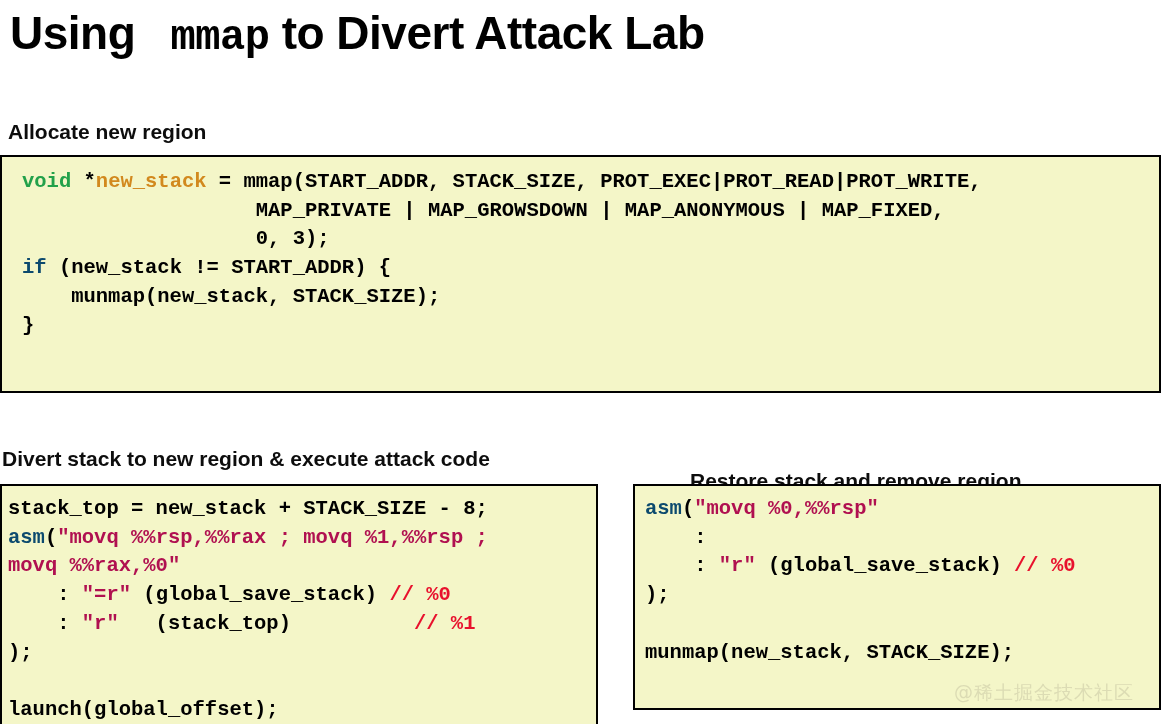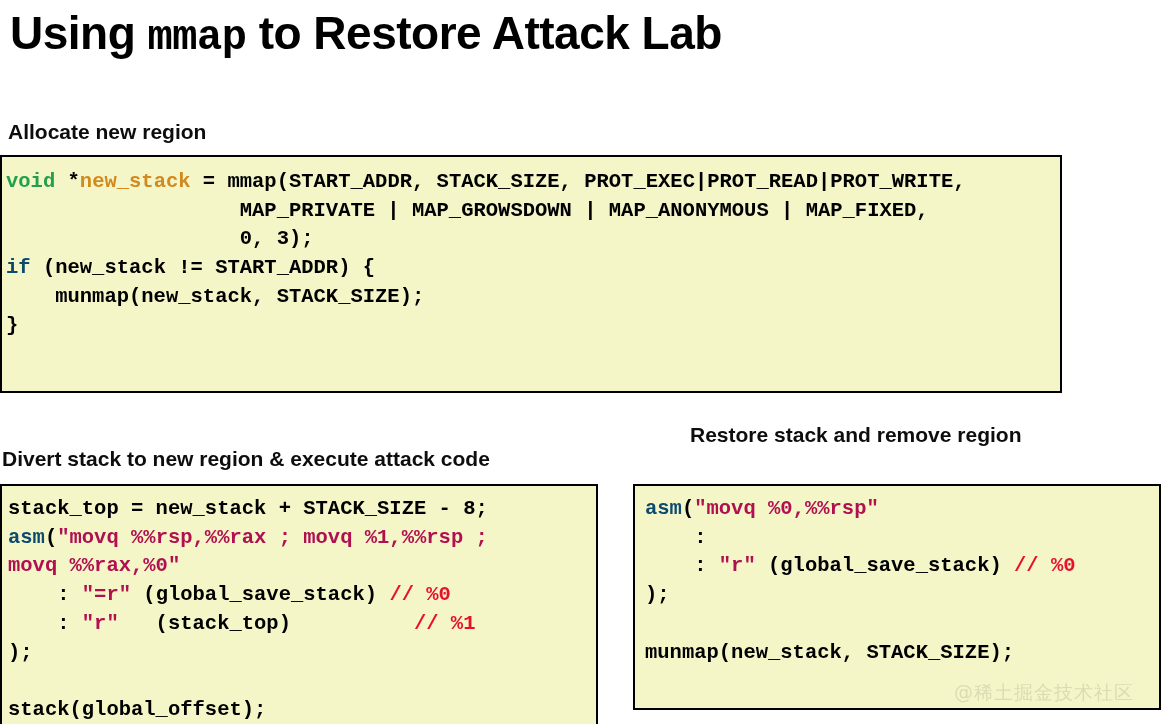--- a/index.html
+++ b/index.html
@@ -23,50 +23,51 @@
     font-size: 46px;
     font-weight: bold;
     color: #000000;
     letter-spacing: -0.5px;
     white-space: nowrap;
   }
   #slide-title .mono {
     font-family: "Liberation Mono", "DejaVu Sans Mono", monospace;
     font-weight: bold;
     font-size: 42px;
+    margin-left: 23px;
   }
 
   
   .section-heading {
     position: absolute;
     font-size: 21px;
     font-weight: bold;
     color: #0d0d0d;
     white-space: nowrap;
   }
   #heading-allocate { left: 8px; top: 120px; text-align: center; }
   #heading-divert   { left: 2px; top: 447px; }
-  #heading-restore  { left: 690px; top: 423px; }
+  #heading-restore  { left: 690px; top: 469px; }
 
   
   .code-panel {
     position: absolute;
     background: #f4f6c8;
     border: 2px solid #000000;
     box-sizing: border-box;
     overflow: hidden;
     font-family: "Liberation Mono", "DejaVu Sans Mono", monospace;
     font-weight: bold;
     color: #000000;
   }
   #panel-allocate {
-    left: 0px; top: 155px; width: 1062px; height: 238px;
+    left: 0px; top: 155px; width: 1161px; height: 238px;
     font-size: 20.5px;
     line-height: 28.7px;
-    padding: 11px 0 0 4px;
+    padding: 11px 0 0 20px;
   }
   #panel-divert {
     left: 0px; top: 484px; width: 598px; height: 244px;
     font-size: 20.5px;
     line-height: 28.7px;
     padding: 9px 0 0 6px;
   }
   #panel-restore {
     left: 633px; top: 484px; width: 528px; height: 226px;
     font-size: 20.5px;
@@ -92,21 +93,21 @@
     font-size: 19px;
     color: #dcdcb4;
     font-family: "DejaVu Sans", sans-serif;
     white-space: nowrap;
     letter-spacing: 1px;
   }
 </style>
 </head>
 <body>
 
-<div id="slide-title"><span>Using </span><span class="mono">mmap</span><span> to Restore Attack Lab</span></div>
+<div id="slide-title"><span>Using </span><span class="mono">mmap</span><span> to Divert Attack Lab</span></div>
 
 <div class="section-heading" id="heading-allocate">Allocate new region</div>
 
 <div class="code-panel" id="panel-allocate">
   <div class="code-line"><span class="kw-type">void</span><span> *</span><span class="ident-var">new_stack</span><span> = mmap(START_ADDR, STACK_SIZE, PROT_EXEC|PROT_READ|PROT_WRITE,</span></div>
   <div class="code-line">                   MAP_PRIVATE | MAP_GROWSDOWN | MAP_ANONYMOUS | MAP_FIXED,</div>
   <div class="code-line">                   0, 3);</div>
   <div class="code-line"><span class="kw-ctrl">if</span><span> (new_stack != START_ADDR) {</span></div>
   <div class="code-line">    munmap(new_stack, STACK_SIZE);</div>
   <div class="code-line">}</div>
@@ -115,21 +116,21 @@
 <div class="section-heading" id="heading-divert">Divert stack to new region &amp; execute attack code</div>
 
 <div class="code-panel" id="panel-divert">
   <div class="code-line">stack_top = new_stack + STACK_SIZE - 8;</div>
   <div class="code-line"><span class="kw-ctrl">asm</span><span>(</span><span class="str-lit">"movq %%rsp,%%rax ; movq %1,%%rsp ;</span></div>
   <div class="code-line"><span class="str-lit">movq %%rax,%0"</span></div>
   <div class="code-line"><span>    : </span><span class="str-lit">"=r"</span><span> (global_save_stack) </span><span class="comment">// %0</span></div>
   <div class="code-line"><span>    : </span><span class="str-lit">"r"</span><span>   (stack_top)          </span><span class="comment">// %1</span></div>
   <div class="code-line">);</div>
   <div class="code-line">&nbsp;</div>
-  <div class="code-line">stack(global_offset);</div>
+  <div class="code-line">launch(global_offset);</div>
 </div>
 
 <div class="section-heading" id="heading-restore">Restore stack and remove region</div>
 
 <div class="code-panel" id="panel-restore">
   <div class="code-line"><span class="kw-ctrl">asm</span><span>(</span><span class="str-lit">"movq %0,%%rsp"</span></div>
   <div class="code-line">    :</div>
   <div class="code-line"><span>    : </span><span class="str-lit">"r"</span><span> (global_save_stack) </span><span class="comment">// %0</span></div>
   <div class="code-line">);</div>
   <div class="code-line">&nbsp;</div>

